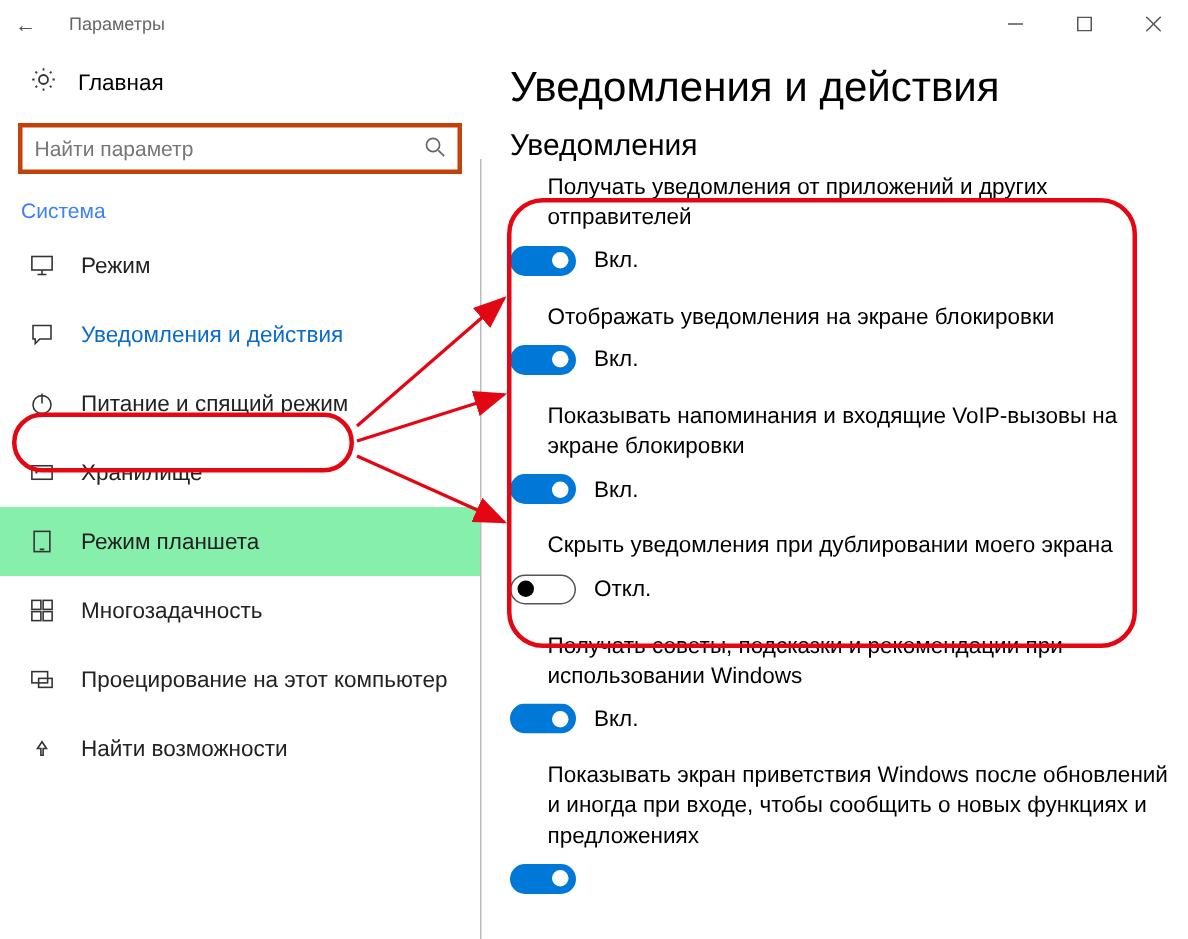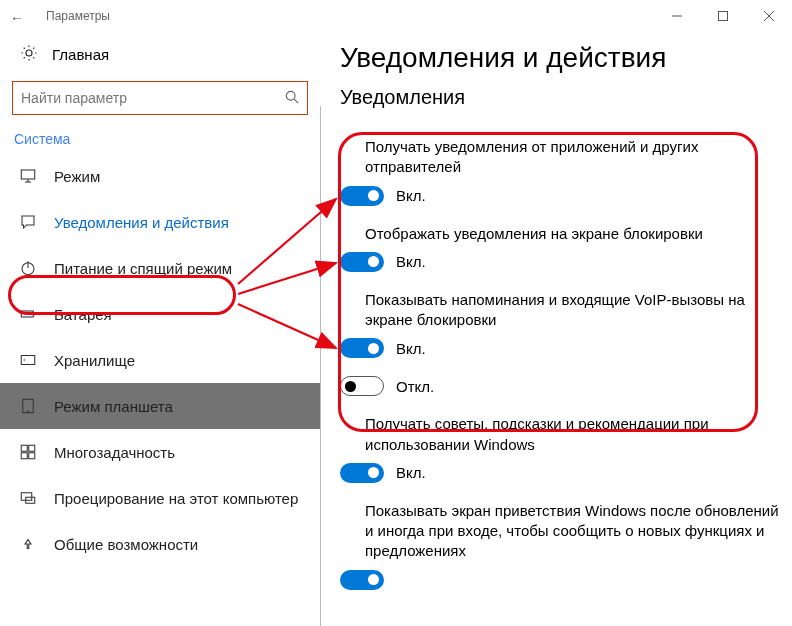--- a/index.html
+++ b/index.html
@@ -31,21 +31,21 @@
 
   .leftpane { width: 320px; padding-right: 0; position: relative; }
   .home-row {
     display: flex; align-items: center; gap: 14px;
     padding: 12px 14px 8px 20px;
     font-size: 15px;
   }
   .gear { width: 18px; height: 18px; }
   .searchbox {
     margin: 8px 12px 16px 12px;
-    border: 1px solid #c2410c;
+    border: 3px solid #c2410c;
     height: 34px;
     display: flex; align-items: center;
     padding: 0 8px;
     color: #777;
     font-size: 14px;
   }
   .searchbox .ph { flex: 1; }
   .searchbox .mag { color: #666; }
 
   .section-label {
@@ -59,26 +59,26 @@
     height: 46px;
     padding: 0 18px;
     font-size: 15px;
     color: #222;
     cursor: default;
   }
   .nav-item .nv-icon { width: 20px; display: flex; justify-content: center; }
   .nav-item.selected {
     
   }
-  .nav-item.highlight { background: #737373; }
+  .nav-item.highlight { background: #86efac; }
   .nav-item.selected .lbl { color: #0a6cc8; }
 
   .rightpane { flex: 1; padding: 10px 12px 0 20px; position: relative; }
   .rightpane h1 { font-weight: 300; font-size: 28px; margin-bottom: 12px; }
-  .rightpane h2 { font-weight: 400; font-size: 20px; margin-bottom: 28px; }
+  .rightpane h2 { font-weight: 400; font-size: 20px; margin-bottom: 6px; }
 
   .setting { margin-bottom: 18px; }
   .setting .slabel { font-size: 15px; margin-bottom: 8px; line-height: 1.35; margin-left: 25px; }
   .toggle-row { display: flex; align-items: center; gap: 12px; }
   .toggle {
     width: 44px; height: 20px; border-radius: 10px; position: relative;
     border: 1px solid transparent;
   }
   .toggle.on { background: #0078d7; }
   .toggle.on::after {
@@ -192,29 +192,20 @@
             <svg width="18" height="18" viewBox="0 0 24 24">
               <circle cx="12" cy="13" r="8" fill="none" stroke="#333" stroke-width="1.4"></circle>
               <line x1="12" y1="3" x2="12" y2="12" fill="none" stroke="#333" stroke-width="1.4"></line>
             </svg>
           </span>
           <span class="lbl">Питание и спящий режим</span>
         </div>
         <div class="nav-item">
           <span class="nv-icon">
             <svg width="18" height="18" viewBox="0 0 24 24">
-              <rect x="3" y="8" width="16" height="8" fill="none" stroke="#333" stroke-width="1.4"></rect>
-              <rect x="19" y="10" width="2" height="4" fill="#333"></rect>
-            </svg>
-          </span>
-          <span class="lbl">Батарея</span>
-        </div>
-        <div class="nav-item">
-          <span class="nv-icon">
-            <svg width="18" height="18" viewBox="0 0 24 24">
               <rect x="3" y="6" width="18" height="12" fill="none" stroke="#333" stroke-width="1.4"></rect>
               <circle cx="7" cy="12" r="1" fill="#333"></circle>
             </svg>
           </span>
           <span class="lbl">Хранилище</span>
         </div>
         <div class="nav-item highlight">
           <span class="nv-icon">
             <svg width="18" height="18" viewBox="0 0 24 24">
               <rect x="5" y="3" width="14" height="18" fill="none" stroke="#333" stroke-width="1.4"></rect>
@@ -242,21 +233,21 @@
             </svg>
           </span>
           <span class="lbl">Проецирование на этот компьютер</span>
         </div>
         <div class="nav-item">
           <span class="nv-icon">
             <svg width="18" height="18" viewBox="0 0 24 24">
               <path d="M12 6l4 6h-3v6h-2v-6H8z" fill="none" stroke="#333" stroke-width="1.4"></path>
             </svg>
           </span>
-          <span class="lbl">Общие возможности</span>
+          <span class="lbl">Найти возможности</span>
         </div>
       </div>
   </div>
 
   <div class="rightpane">
     <h1>Уведомления и действия</h1>
     <h2>Уведомления</h2>
     <div id="settings-list">
         <div class="setting">
           <div class="slabel">Получать уведомления от приложений и других отправителей</div>
@@ -273,20 +264,21 @@
           </div>
         </div>
         <div class="setting">
           <div class="slabel">Показывать напоминания и входящие VoIP-вызовы на экране блокировки</div>
           <div class="toggle-row">
             <div class="toggle on"></div>
             <div class="tstate">Вкл.</div>
           </div>
         </div>
         <div class="setting">
+          <div class="slabel">Скрыть уведомления при дублировании моего экрана</div>
           <div class="toggle-row">
             <div class="toggle off"></div>
             <div class="tstate">Откл.</div>
           </div>
         </div>
         <div class="setting">
           <div class="slabel">Получать советы, подсказки и рекомендации при использовании Windows</div>
           <div class="toggle-row">
             <div class="toggle on"></div>
             <div class="tstate">Вкл.</div>

